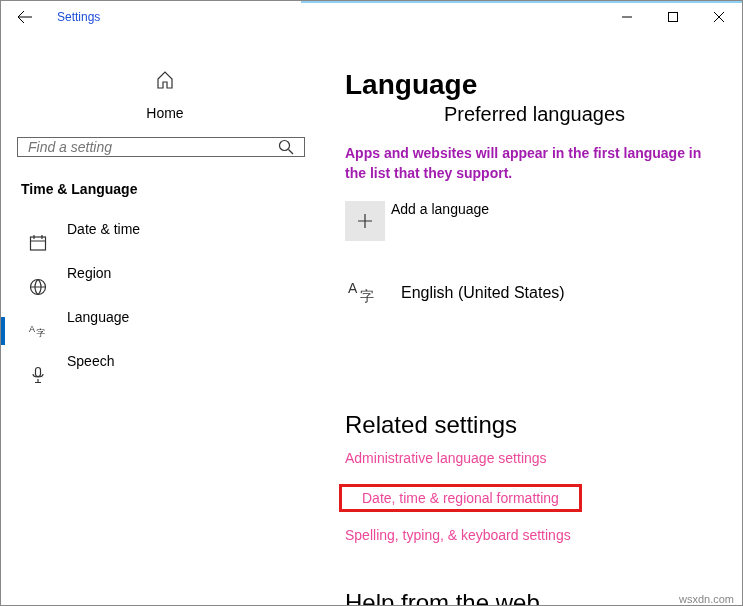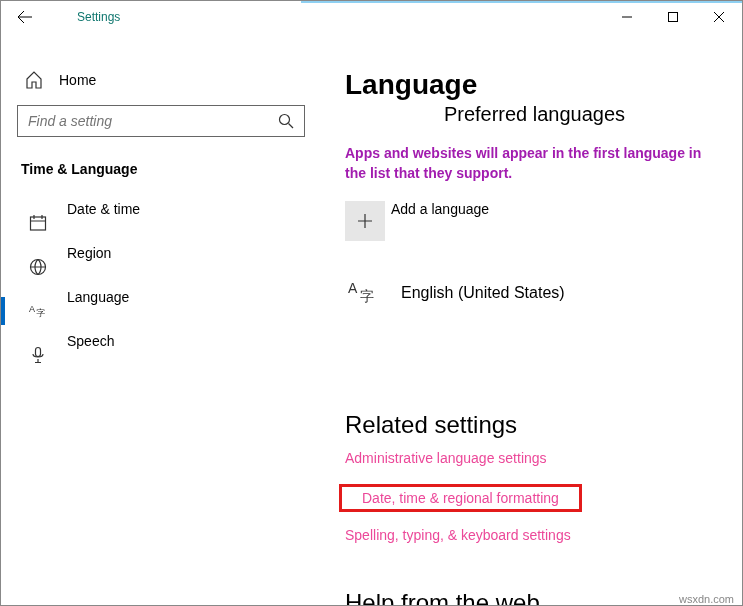--- a/index.html
+++ b/index.html
@@ -1,27 +1,27 @@
 <!DOCTYPE html>
 <html><head>
   <meta charset="utf-8">
   <style>
     * { margin: 0; padding: 0; box-sizing: border-box; font-family: "Segoe UI", sans-serif; }
     body { width: 743px; height: 606px; background: #fff; position: relative; overflow: hidden; }
     .window { width: 743px; height: 606px; border: 1px solid #888; position: relative; background: #fff; }
     .titlebar { height: 32px; display: flex; align-items: center; padding: 0 0 0 16px; position: relative; }
     .titlebar .back { width: 32px; display: flex; align-items: center; justify-content: flex-start; }
-    .titlebar .title { font-size: 12px; color: #0f766e; margin-left: 28px; }
+    .titlebar .title { font-size: 12px; color: #1d4ed8; margin-left: 8px; }
     .titlebar .ctrls { position: absolute; right: 0; top: 0; display: flex; }
     .titlebar .ctrl { width: 46px; height: 32px; display: flex; align-items: center; justify-content: center; }
     .content { display: flex; height: calc(100% - 32px); }
     .sidebar { width: 320px; padding: 18px 16px 0 16px; position: relative; }
-    .home-row { display: flex; align-items: center; gap: 16px; margin: 20px 0 16px 8px; }
+    .home-row { display: flex; align-items: center; gap: 16px; margin: 20px 0 16px 8px; flex-direction: column; }
     .home-row .label { font-size: 14px; }
-    .search-box { display: flex; align-items: center; border: 1px solid #666; height: 32px; padding: 0 10px; justify-content: space-between; margin-bottom: 24px; }
+    .search-box { display: flex; align-items: center; border: 1px solid #666; height: 20px; padding: 0 10px; justify-content: space-between; margin-bottom: 24px; }
     .search-box input { border: none; outline: none; font-size: 14px; color: #666; width: 240px; font-style: italic; }
     .category { font-size: 14px; font-weight: 600; margin: 6px 0 24px 4px; }
     .nav-item { display: flex; gap: 20px; height: 44px; padding-left: 12px; font-size: 14px; cursor: pointer; position: relative; }
     .nav-item.active::before { content: ""; position: absolute; left: -16px; top: 8px; bottom: 8px; width: 4px; background: #0067c0; }
     .nav-item .ico { width: 18px; display: flex; align-items: center; justify-content: center; }
     .main { flex: 1; padding: 36px 18px 0 24px; overflow-y: auto; }
     .h1 { font-size: 28px; font-weight: 600; margin-bottom: 2px; }
     .h2 { font-size: 20px; font-weight: 400; margin-bottom: 18px; text-align: center; }
     .desc { font-size: 14px; color: #a21caf; line-height: 1.4; margin-bottom: 18px; font-weight: bold; }
     .tile { display: flex; gap: 6px; height: 56px; margin-bottom: 8px; }

